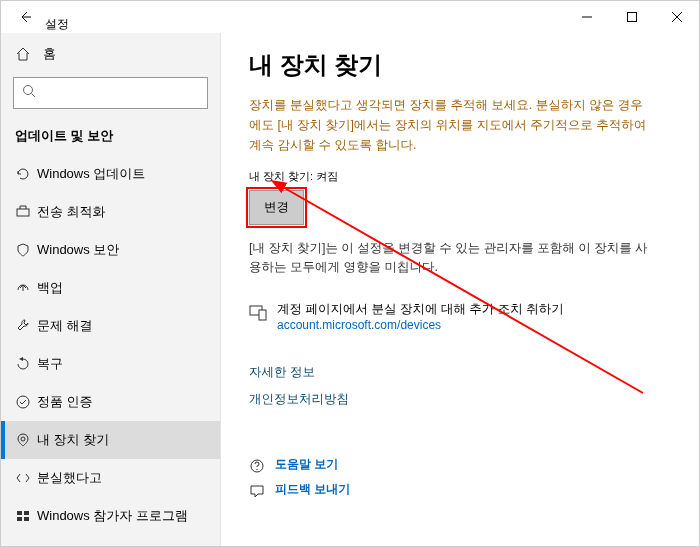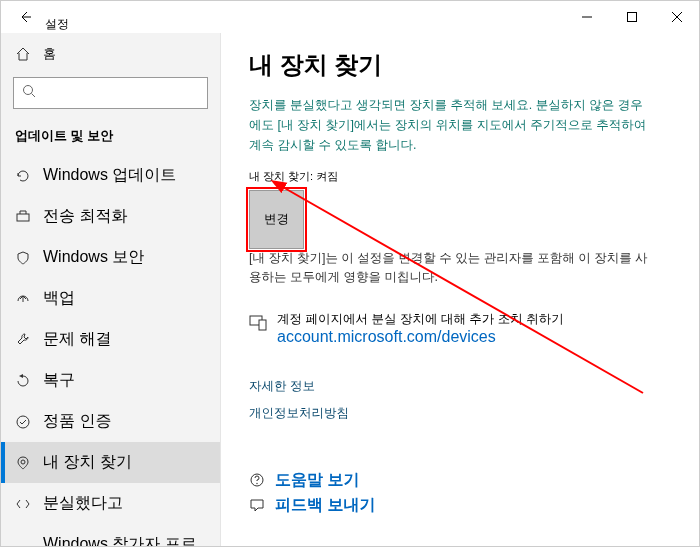--- a/index.html
+++ b/index.html
@@ -9,33 +9,33 @@
 .titlebar .title { font-size: 12px; margin-left: 4px; }
 .titlebar .wincontrols { margin-left: auto; display: flex; }
 .titlebar .wincontrols > div { width: 45px; height: 32px; display: flex; align-items: center; justify-content: center; font-size: 10px; }
 .container { display: flex; height: calc(100% - 32px); }
 .sidebar { width: 220px; background: #f3f3f3; padding-top: 4px; overflow-y: auto; border-right: 1px solid #e5e5e5; }
 .home-row { display: flex; align-items: center; padding: 8px 14px; gap: 12px; font-size: 13px; }
 .searchbox { margin: 6px 12px 10px 12px; height: 32px; border: 1px solid #999; background: #fff; display: flex; align-items: center; padding: 0 8px; }
 .searchbox input { border: none; outline: none; flex: 1; font-size: 13px; background: transparent; }
 .searchbox .sicon { color: #666; }
 .section-label { padding: 8px 14px 10px; font-size: 13px; font-weight: 600; }
-.nav-item { display: flex; align-items: center; gap: 12px; padding: 10px 14px; font-size: 16px; cursor: default; }
+.nav-item { display: flex; align-items: center; gap: 6px; padding: 10px 14px; font-size: 13px; cursor: default; }
 .nav-item.selected { background: #dcdcdc; border-left: 4px solid #0078d7; padding-left: 10px; }
 .nav-icon { width: 16px; height: 16px; display: inline-flex; align-items: center; justify-content: center; color: #333; }
 .main { flex: 1; padding: 16px 28px 20px 28px; overflow-y: auto; position: relative; }
 .page-title { font-size: 24px; font-weight: 600; margin-bottom: 14px; }
-.desc { font-size: 12.5px; color: #0f766e; line-height: 1.6; max-width: 400px; margin-bottom: 14px; }
+.desc { font-size: 12.5px; color: #a16207; line-height: 1.6; max-width: 400px; margin-bottom: 14px; }
 .status { font-size: 11px; margin-bottom: 6px; }
-.change-btn { display: inline-block; padding: 20px 14px; background: #ccc; border: 1px solid #999; font-size: 12.5px; outline: 2px solid red; outline-offset: 1px; }
+.change-btn { display: inline-block; padding: 8px 14px; background: #ccc; border: 1px solid #999; font-size: 12.5px; outline: 2px solid red; outline-offset: 1px; margin-bottom: 14px; }
 .note { font-size: 12.5px; color: #333; line-height: 1.5; max-width: 400px; margin-bottom: 24px; }
 .link-row { display: flex; align-items: flex-start; gap: 10px; font-size: 12.5px; margin-bottom: 4px; }
 .link-row .l-icon { margin-top: 2px; }
 .link { color: #0c4a6e; font-size: 12.5px; cursor: pointer; display: block; margin-bottom: 10px; }
-.link-plain { color: #0067c0; font-size: 16px; text-align: center; }
+.link-plain { color: #0067c0; font-size: 12px; text-align: center; }
 .subhead-gap { height: 28px; }
 .help-section { margin-top: 10px; font-weight: bold; }
 .arrow-svg { position: absolute; top: 145px; left: 52px; pointer-events: none; }
 svg { overflow: visible; }
 </style>
 </head>
 <body>
 
 <div class="titlebar">
   <div class="back">

